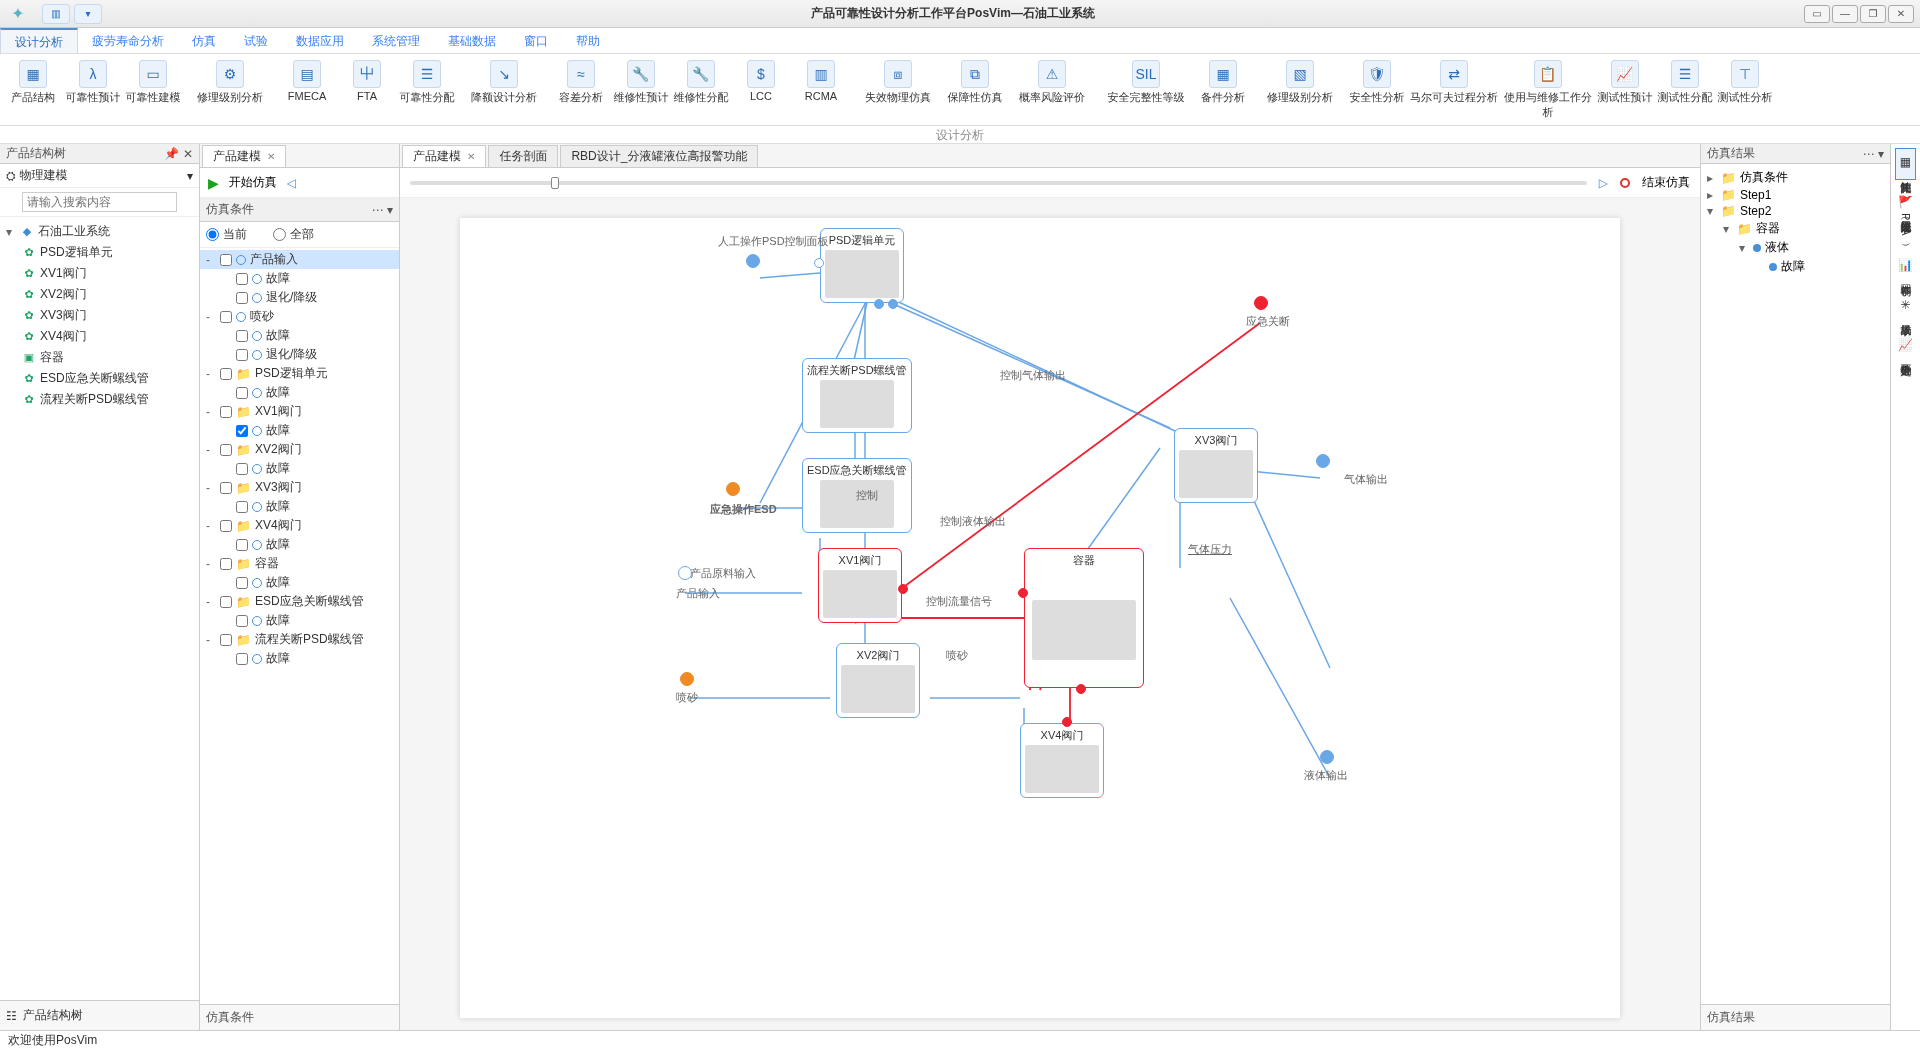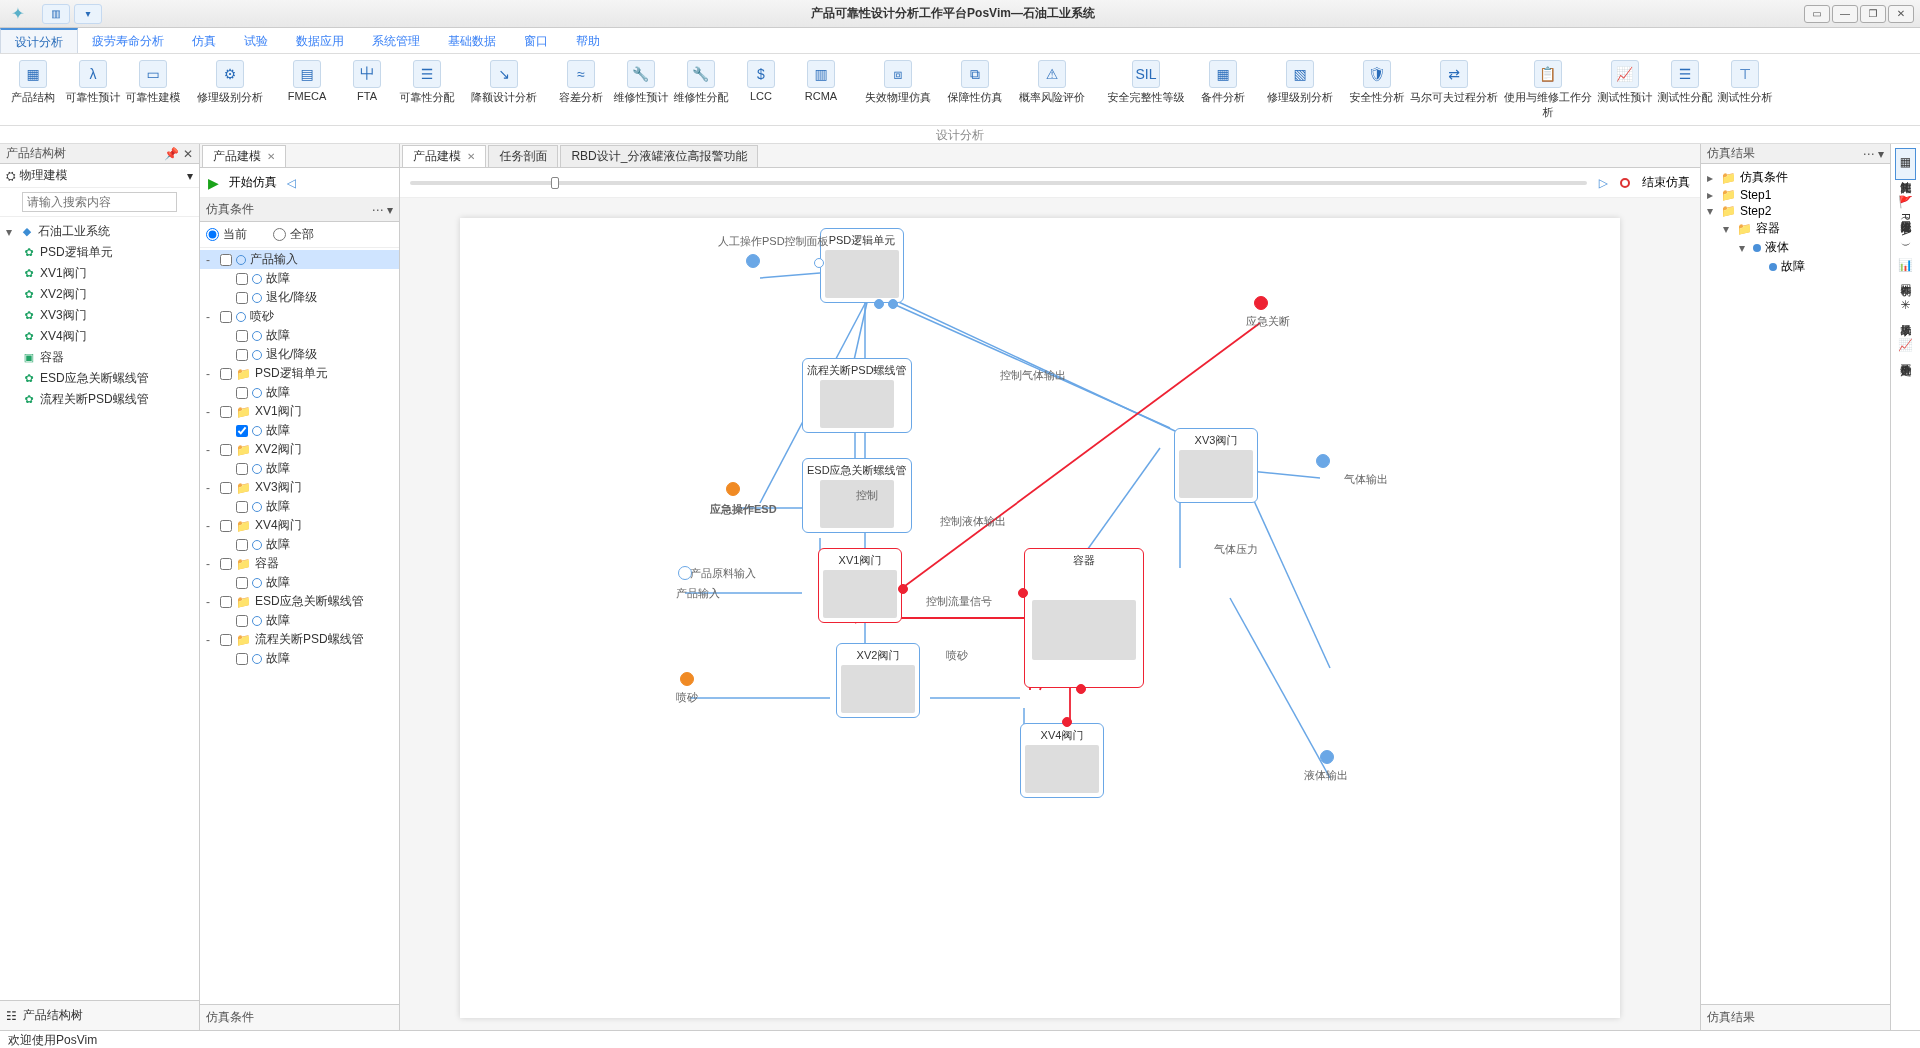--- a/index.html
+++ b/index.html
@@ -608,21 +608,21 @@
       <div class="free-port filled" style="left:916px; top:256px;"></div>
       <div class="edge-lbl" style="left:944px; top:274px;">气体输出</div>
 
       <div class="free-port filled" style="left:920px; top:552px;"></div>
       <div class="edge-lbl" style="left:904px; top:570px;">液体输出</div>
 
       <div class="edge-lbl" style="left:600px; top:170px;">控制气体输出</div>
       <div class="edge-lbl" style="left:456px; top:290px;">控制</div>
       <div class="edge-lbl" style="left:540px; top:316px;">控制液体输出</div>
       <div class="edge-lbl" style="left:526px; top:396px;text-align:right;">控制流量信号</div>
-      <div class="edge-lbl" style="left:814px; top:344px;">气体压力</div>
+      <div class="edge-lbl" style="left:788px; top:344px;text-decoration:underline;">气体压力</div>
       <div class="edge-lbl" style="left:546px; top:450px;">喷砂</div>
     </div>
   </div>
 
   <div class="right-panel">
     <div class="panel-hdr">
       <span>仿真结果</span>
       <span>⋯ ▾</span>
     </div>
     <div class="res-tree" id="res-tree">

